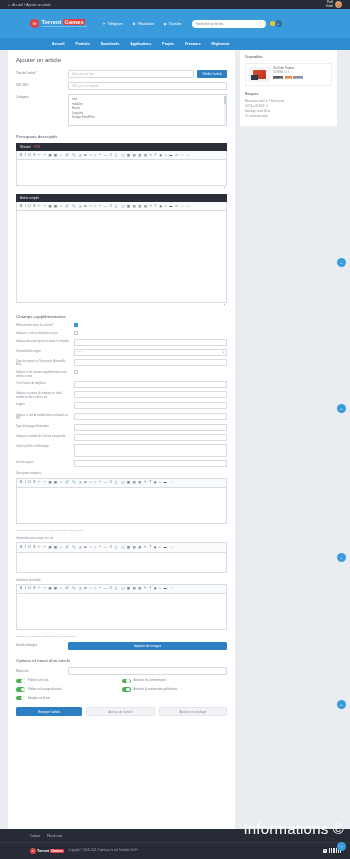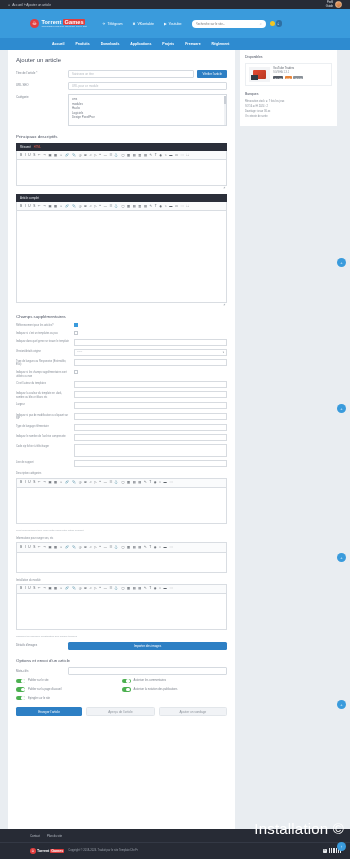--- a/index.html
+++ b/index.html
@@ -681,16 +681,16 @@
         </div>
         <div class="copy">Copyright © 2018-2024. Traduit par le site Template Dle Fr</div>
       </div>
       <div class="cc">
         <span class="k">⎙</span>
         <span class="bars"></span>
       </div>
     </div>
   </div>
 
-  <div class="wm">Installation ©</div>
+  <div class="wm">Informations ©</div>
   <div class="fab" style="bottom:8px;">↑</div>
 
 </div>
 
 </body></html>

